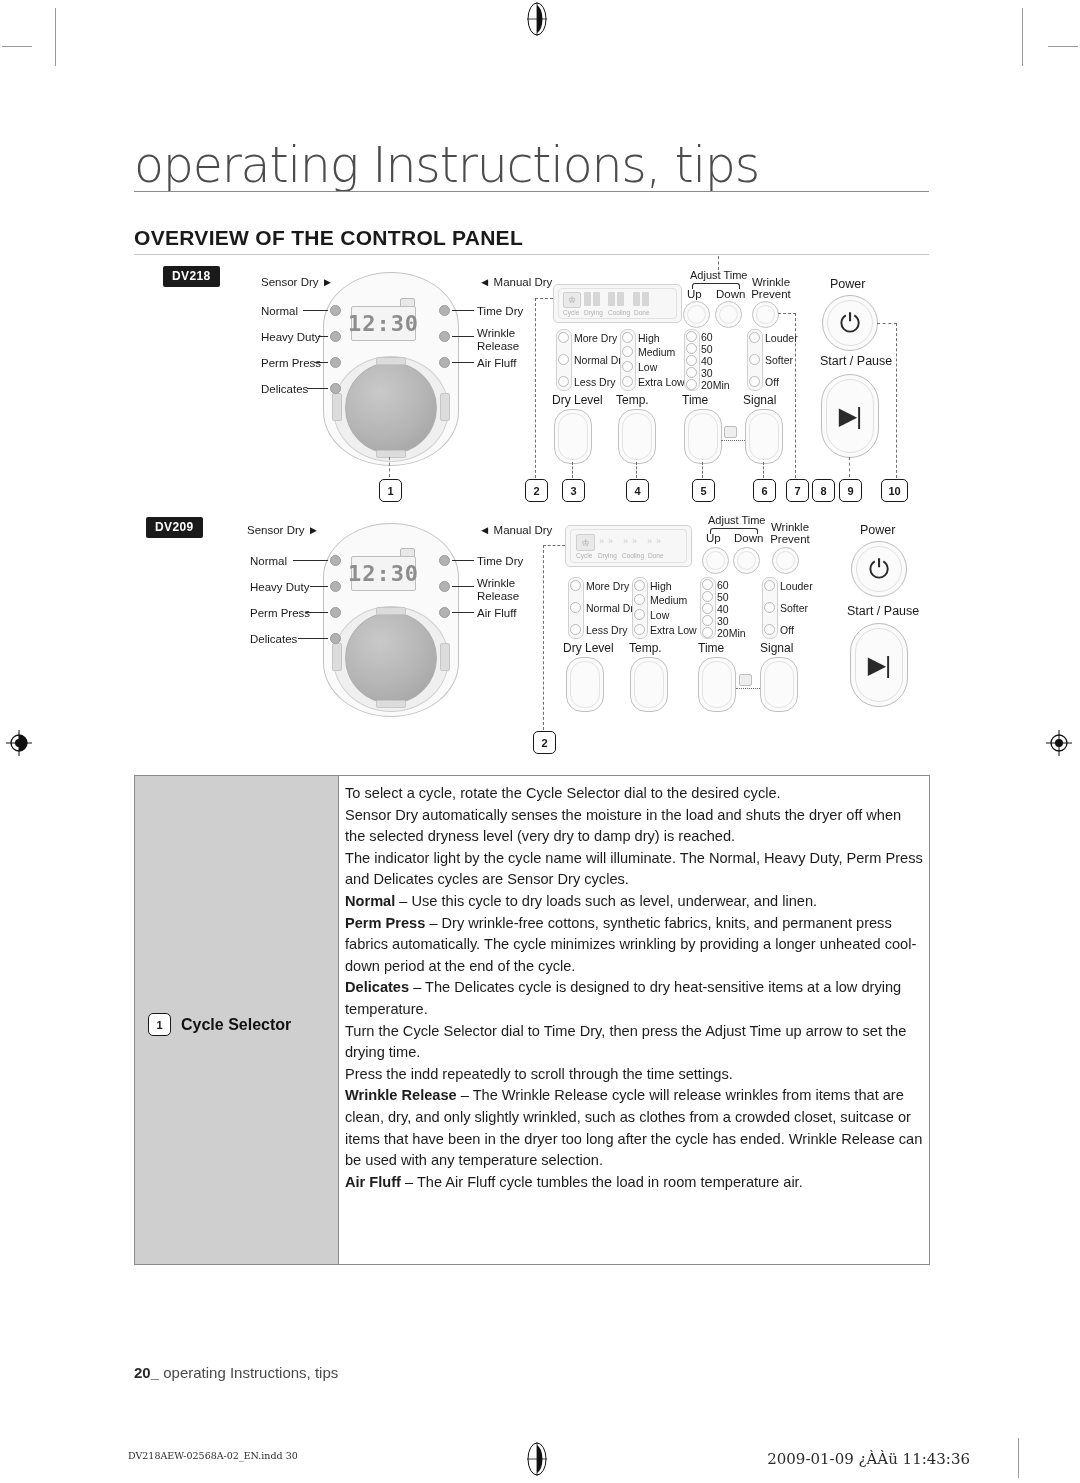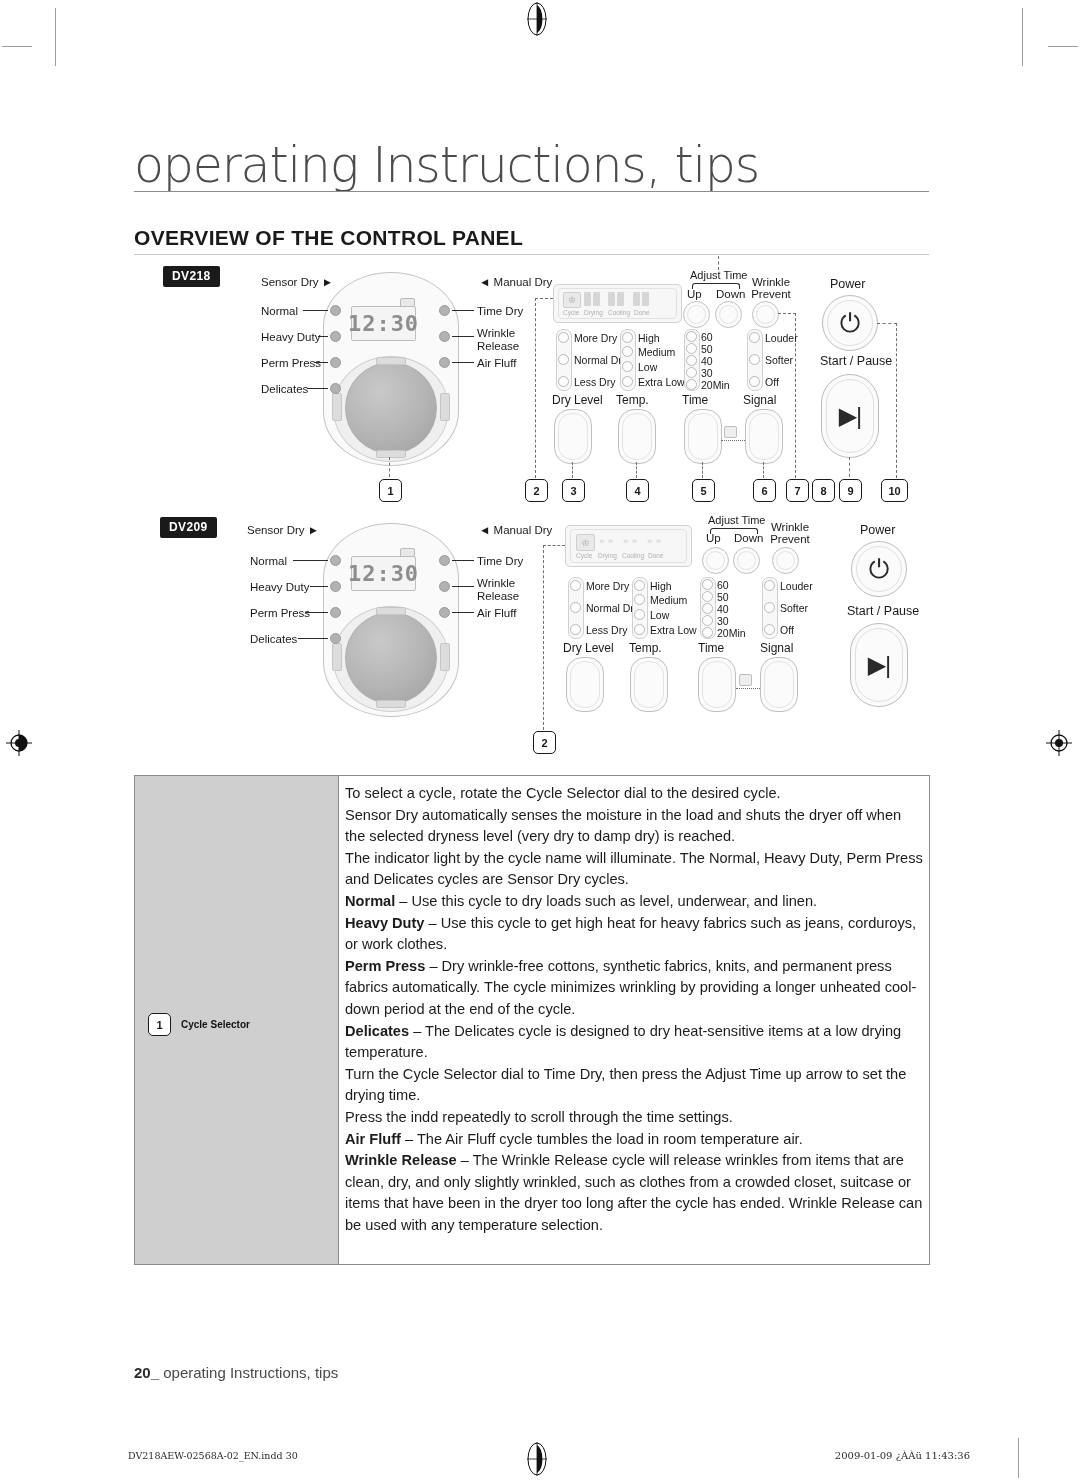--- a/index.html
+++ b/index.html
@@ -112,33 +112,33 @@
   }
   .callout.w{width:25px;}
   .tbl-top{position:absolute;left:134px;top:775px;width:796px;height:1px;background:#8a8a8a;}
   .tbl-bot{position:absolute;left:134px;top:1264px;width:796px;height:1px;background:#8a8a8a;}
   .tbl-left{position:absolute;left:134px;top:775px;width:1px;height:490px;background:#8a8a8a;}
   .tbl-right{position:absolute;left:929px;top:775px;width:1px;height:490px;background:#8a8a8a;}
   .tbl-div{position:absolute;left:338px;top:775px;width:1px;height:490px;background:#8a8a8a;}
   .tbl-cellgray{position:absolute;left:135px;top:776px;width:203px;height:489px;background:#cfcfcf;}
   .cycle-sel{position:absolute;left:148px;top:1013px;display:flex;align-items:center;gap:10px;}
   .cycle-sel .callout{position:relative;}
-  .cycle-sel-label{font-size:10px;font-weight:bold;color:#111;}
+  .cycle-sel-label{font-size:16px;font-weight:bold;color:#111;}
 
   .body-text{position:absolute;left:345px;top:783px;width:580px;
     font-size:14.6px;line-height:21.6px;color:#1c1c1c;}
   .body-text p{margin:0 0 0 0;}
   .body-text b{font-weight:bold;}
 
   
   .pagefoot{position:absolute;left:134px;top:1364px;font-size:15px;color:#4a4a4a;}
   .pagefoot b{font-weight:bold;color:#2b2b2b;}
   .printfoot-l{position:absolute;left:128px;top:1450px;font-size:9.5px;color:#2b2b2b;
      font-family:"DejaVu Serif","Liberation Serif",serif;}
-  .printfoot-r{position:absolute;right:110px;top:1450px;font-size:10px;color:#2b2b2b;
+  .printfoot-r{position:absolute;right:110px;top:1450px;font-size:15px;color:#2b2b2b;
      font-family:"DejaVu Serif","Liberation Serif",serif;white-space:nowrap;}
 </style>
 </head>
 <body>
 
 <div class="page">
 
   <div class="crop-v" style="left:55px;top:8px;height:58px;"></div>
   <div class="crop-v" style="left:1022px;top:8px;height:58px;"></div>
   <div class="crop-h" style="left:2px;top:46px;width:30px;"></div>
@@ -353,21 +353,21 @@
     <div class="callout" style="left:753px;top:479px;">6</div>
     <div class="leader-v" style="left:763px;top:462px;height:16px;"></div>
     <div class="callout" style="left:786px;top:479px;">7</div>
     <div class="callout" style="left:812px;top:479px;">8</div>
     <div class="callout" style="left:839px;top:479px;">9</div>
     <div class="callout w" style="left:881px;top:479px;">10</div>
   </div>
 
   <div class="panel-wrap" style="left:0;top:0;width:1080px;height:760px;">
 
-    <div class="badge-model" style="left:160px;top:517px;">DV209</div>
+    <div class="badge-model" style="left:146px;top:517px;">DV209</div>
 
     <div class="dial-body" style="left:323px;top:523px;width:134px;height:192px;"></div>
 
     <div class="lbl" style="left:247px;top:524px;">Sensor Dry ►</div>
     <div class="lbl" style="left:479px;top:524px;">◄ Manual Dry</div>
 
     <div style="position:absolute;left:400px;top:548px;width:13px;height:12px;border:1px solid #b9b9b9;background:#e8e8e8;border-radius:2px;"></div>
 
     <div class="lcd" style="left:351px;top:556px;width:63px;height:33px;font-size:22px;">12:30</div>
 
@@ -519,27 +519,26 @@
   <div class="cycle-sel">
     <span class="callout">1</span>
     <span class="cycle-sel-label">Cycle Selector</span>
   </div>
 
   <div class="body-text">
     <p><b></b><span>To select a cycle, rotate the Cycle Selector dial to the desired cycle.</span></p>
     <p><b></b><span>Sensor Dry automatically senses the moisture in the load and shuts the dryer off when the selected dryness level (very dry to damp dry) is reached.</span></p>
     <p><b></b><span>The indicator light by the cycle name will illuminate. The Normal, Heavy Duty, Perm Press and Delicates cycles are Sensor Dry cycles.</span></p>
     <p><b>Normal</b><span> – Use this cycle to dry loads such as level, underwear, and linen.</span></p>
-    <p><b>Heavy Duty</b><span> – Use this cycle to get high heat for heavy fabrics such as jeans, corduroys, or work clothes.</span></p>
     <p><b>Perm Press</b><span> – Dry wrinkle-free cottons, synthetic fabrics, knits, and permanent press fabrics automatically. The cycle minimizes wrinkling by providing a longer unheated cool-down period at the end of the cycle.</span></p>
     <p><b>Delicates</b><span> – The Delicates cycle is designed to dry heat-sensitive items at a low drying temperature.</span></p>
     <p><b></b><span>Turn the Cycle Selector dial to Time Dry, then press the Adjust Time up arrow to set the drying time.</span></p>
     <p><b></b><span>Press the indd repeatedly to scroll through the time settings.</span></p>
+    <p><b>Wrinkle Release</b><span> – The Wrinkle Release cycle will release wrinkles from items that are clean, dry, and only slightly wrinkled, such as clothes from a crowded closet, suitcase or items that have been in the dryer too long after the cycle has ended. Wrinkle Release can be used with any temperature selection.</span></p>
     <p><b>Air Fluff</b><span> – The Air Fluff cycle tumbles the load in room temperature air.</span></p>
-    <p><b>Wrinkle Release</b><span> – The Wrinkle Release cycle will release wrinkles from items that are clean, dry, and only slightly wrinkled, such as clothes from a crowded closet, suitcase or items that have been in the dryer too long after the cycle has ended. Wrinkle Release can be used with any temperature selection.</span></p>
   </div>
 
   <div class="pagefoot">
     <b>20_</b>
     <span>operating Instructions, tips</span>
   </div>
 
   <div class="printfoot-l">DV218AEW-02568A-02_EN.indd   30</div>
   <div class="printfoot-r">2009-01-09   ¿ÀÀü 11:43:36</div>
 

